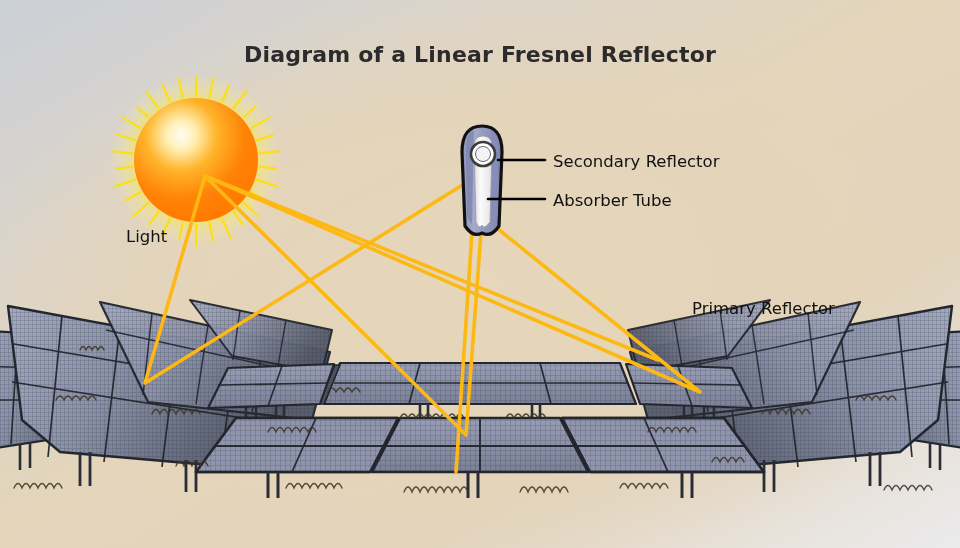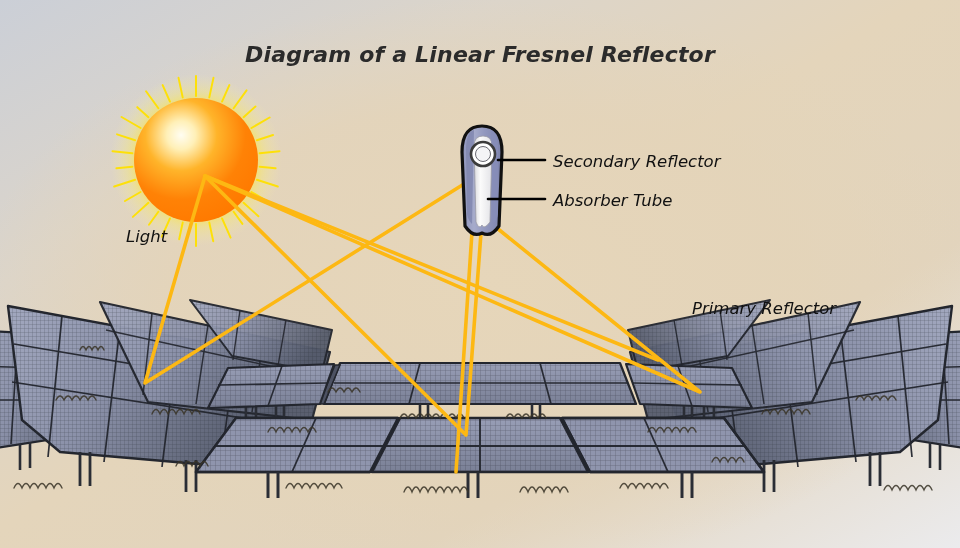--- a/index.html
+++ b/index.html
@@ -1,21 +1,21 @@
 <!DOCTYPE html>
 <html><head>
 <meta charset="utf-8">
 <style>
   html,body{margin:0;padding:0;}
   body{
     width:960px;height:548px;overflow:hidden;
     font-family:"DejaVu Sans", sans-serif;
     background:#e9e9ec;
   }
-  #stage{position:relative;width:960px;height:512px;font-style:italic;}
+  #stage{position:relative;width:960px;height:512px;}
   #stage svg{display:block;}
   .lbl{font-family:"DejaVu Sans", sans-serif;}
 </style>
 </head>
 <body>
 
 <div id="stage">
 <svg id="scene" width="960" height="548" viewBox="0 0 960 548" xmlns="http://www.w3.org/2000/svg">
 
   <defs>

